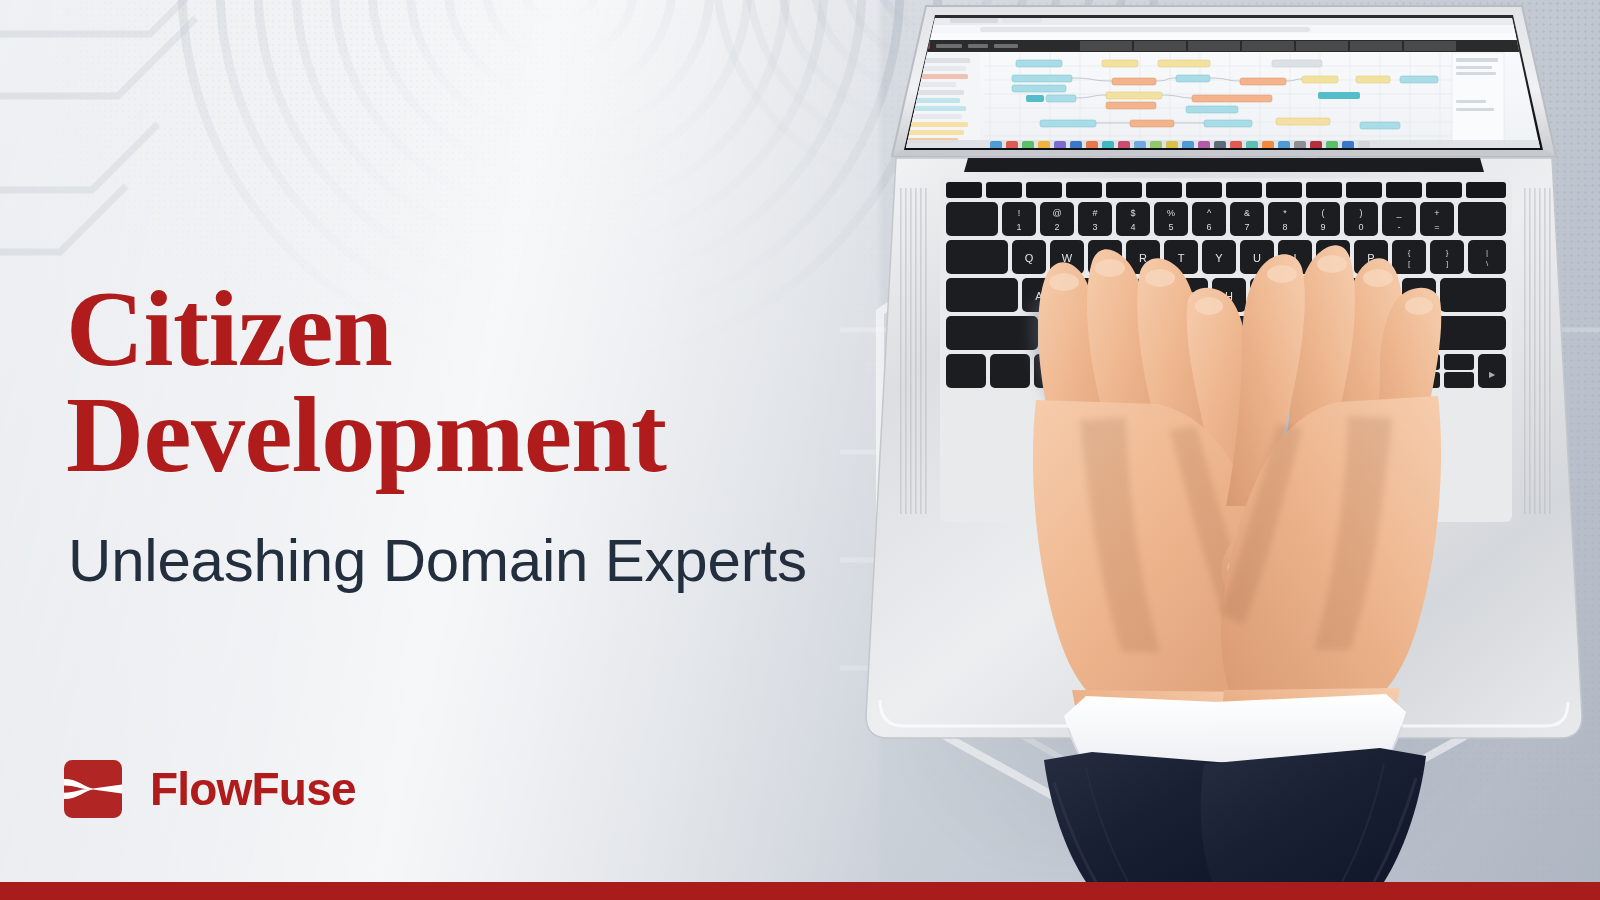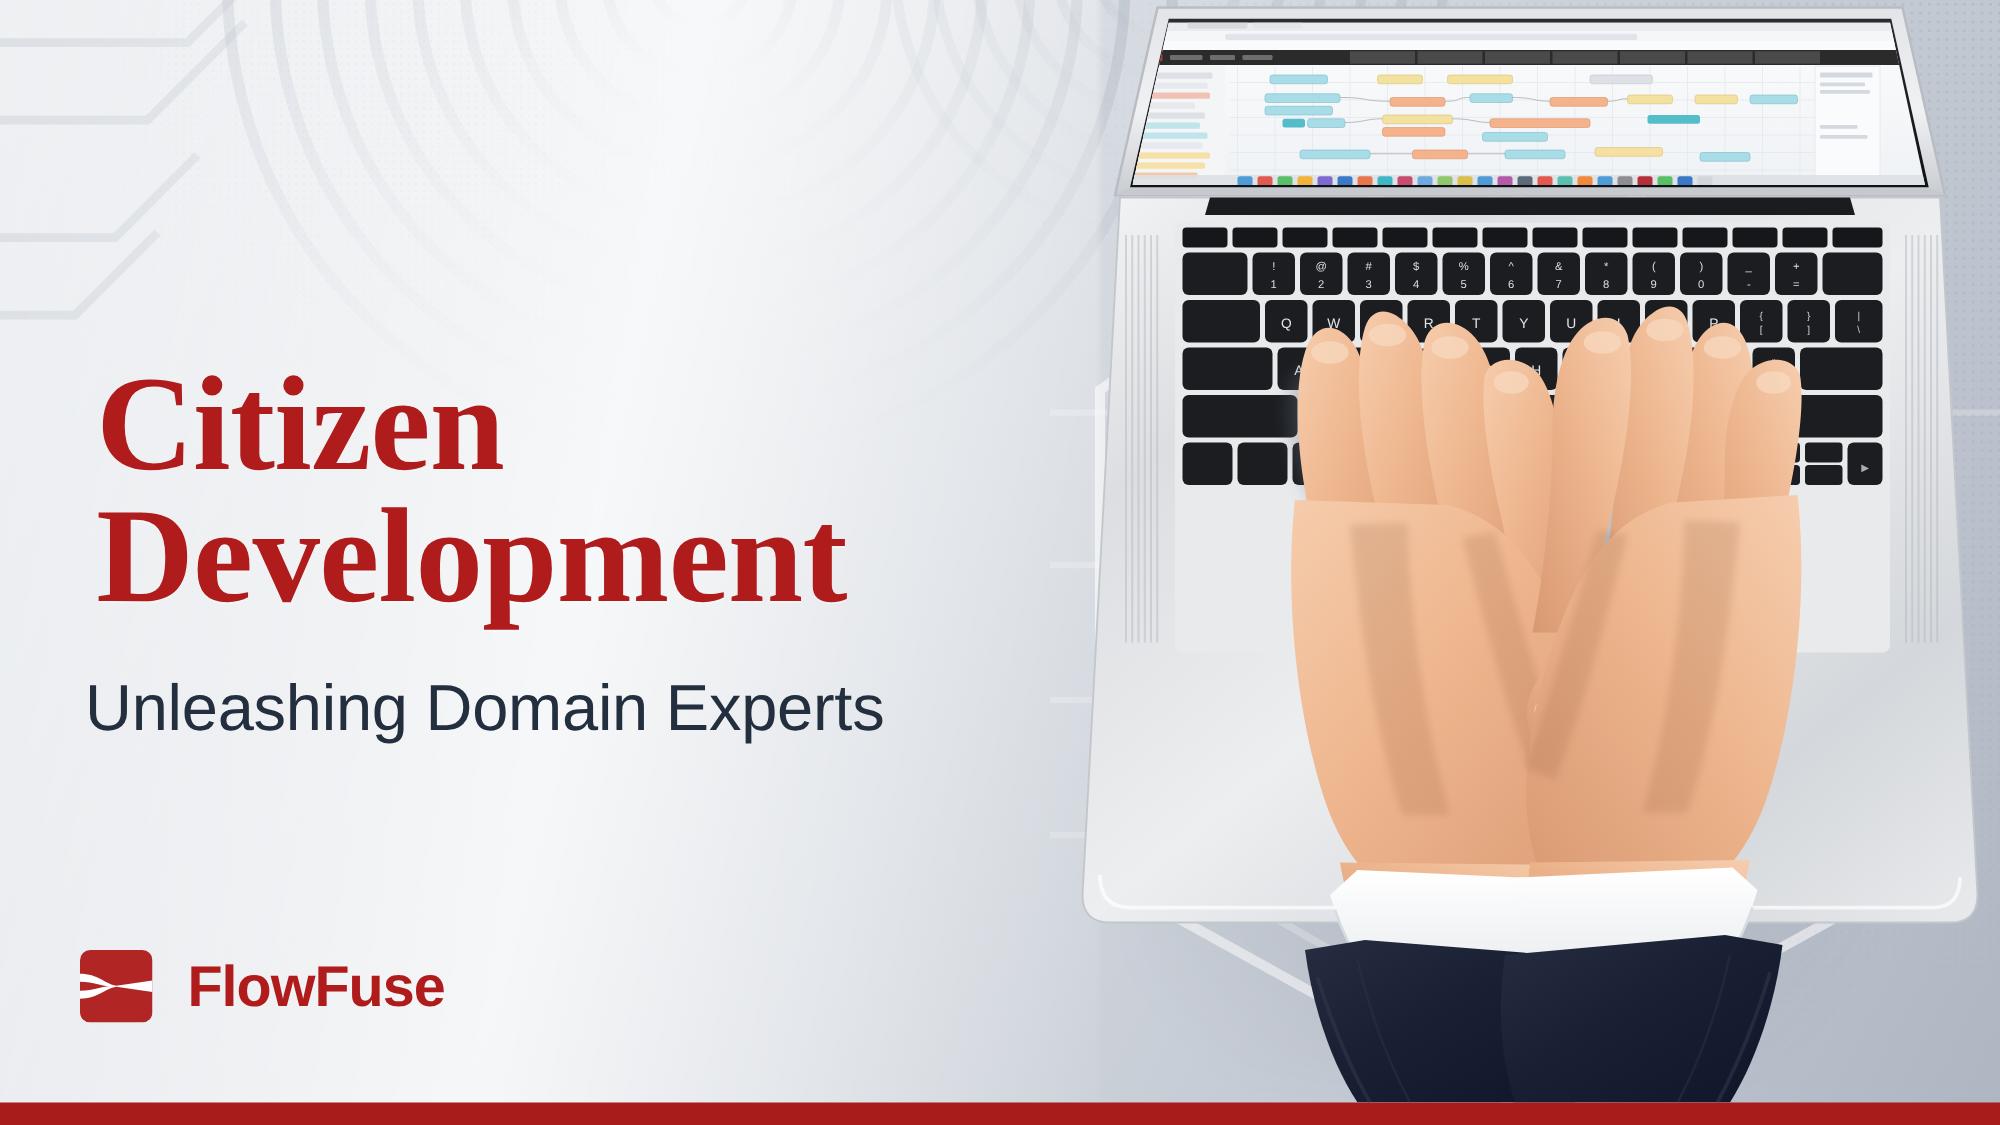--- a/index.html
+++ b/index.html
@@ -50,29 +50,29 @@
 
   
   .copy { position: absolute; left: 66px; top: 276px; }
   .headline {
     font-family: "Liberation Serif", "DejaVu Serif", serif;
     font-weight: 700;
     font-size: 108px;
     line-height: 0.98;
     letter-spacing: -0.5px;
     color: #B01C1C;
-    margin: 11px;
+    margin: 0;
     white-space: pre-line;
     text-shadow: 0 1px 0 rgba(255,255,255,.35);
   }
   .subhead {
     margin: 38px 0 0 2px;
     font-family: "Liberation Sans", sans-serif;
     font-weight: 500;
-    font-size: 52px;
+    font-size: 60px;
     letter-spacing: -0.2px;
     color: #232F3E;
   }
 
   
   .logo-row {
     position: absolute; left: 64px; top: 760px;
     display: flex; align-items: center; gap: 28px;
   }
   .logo-mark { width: 58px; height: 58px; display: block; }

